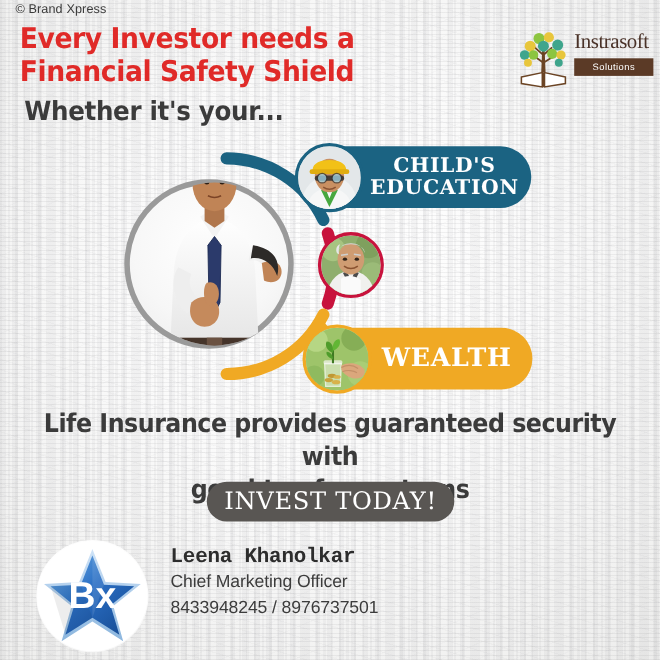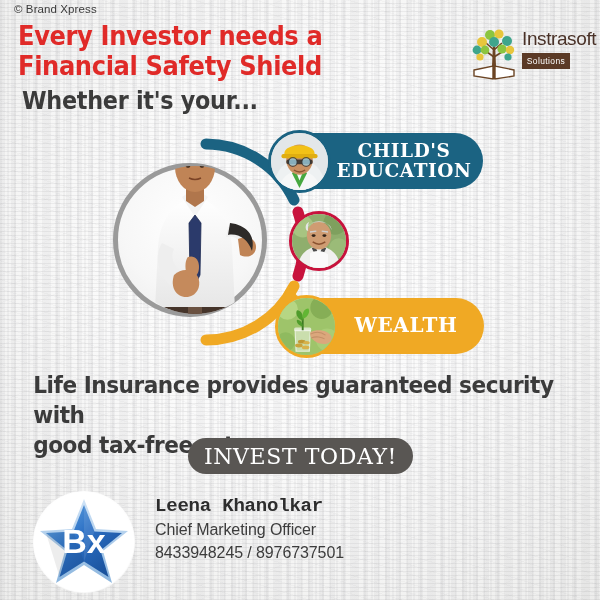--- a/index.html
+++ b/index.html
@@ -105,37 +105,37 @@
     width: 52px;
     height: 58px;
   }
   #brand-text-wrap {
     position: absolute;
     left: 56px;
     top: 4px;
     width: 66px;
   }
   #brand-name {
-    font-family: Liberation Sans, sans-serif;
+    font-family: Liberation Serif, serif;
     font-size: 19px;
     font-weight: normal;
     color: #4a3228;
     letter-spacing: -0.4px;
     line-height: 22px;
     white-space: nowrap;
   }
   #brand-banner {
     margin-top: 3px;
     background: #5b3a26;
     color: #ffffff;
     font-size: 8.5px;
     text-align: center;
     padding: 2.5px 0 3px;
     letter-spacing: .4px;
-    width: 48px;
+    width: 72px;
   }
 
   
   #hero-circle {
     position: absolute;
     left: 113px;
     top: 163px;
     width: 154px;
     height: 154px;
     border-radius: 50%;
@@ -190,21 +190,21 @@
   #pill-retirement {
     left: 298px; top: 214px;
     width: 212px; height: 52px;
     background: #c8133d;
     font-size: 19px;
   }
   #pill-wealth {
     left: 284px; top: 298px;
     width: 200px; height: 56px;
     background: #f0a924;
-    font-size: 20px;
+    font-size: 23px;
   }
 
   
   .pill-thumb {
     position: absolute;
     border-radius: 50%;
     box-sizing: border-box;
     overflow: hidden;
   }
   #thumb-education {
@@ -225,20 +225,21 @@
     border: 3px solid #f0a924;
     background: linear-gradient(160deg, #cfe4a8 0%, #a4c470 100%);
   }
 
   
   #statement {
     position: absolute;
     left: 10px;
     top: 370px;
     width: 580px;
+    text-align: center;
     color: #3b3b3b;
     font-family: "DejaVu Sans", sans-serif;
     font-weight: bold;
     font-size: 23.5px;
     line-height: 30px;
     letter-spacing: -0.5px;
   }
   #statement span { display: block; transform: scaleX(.92); }
 
   

